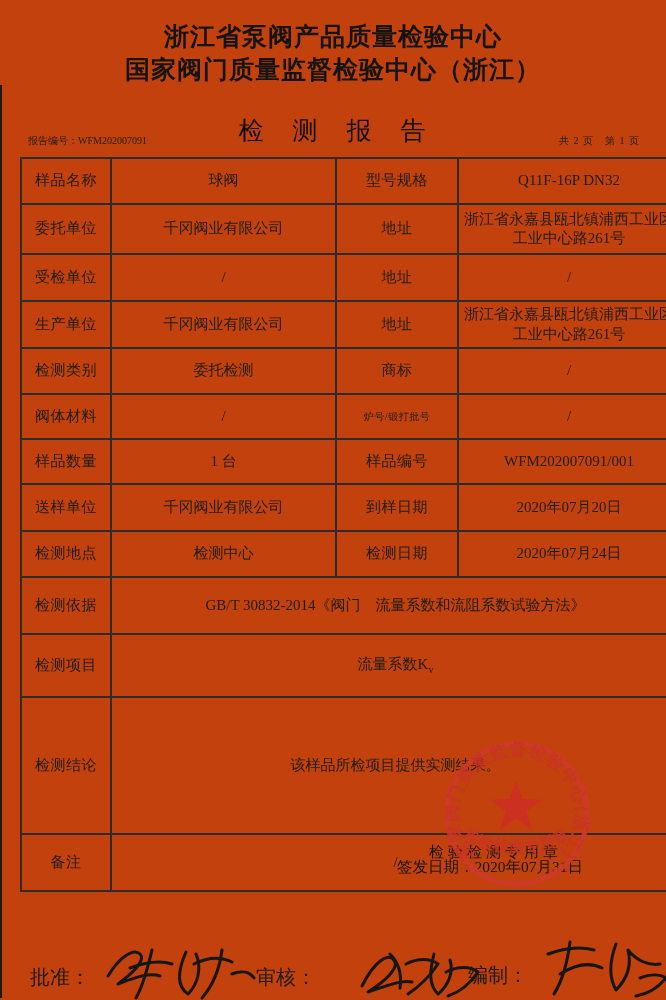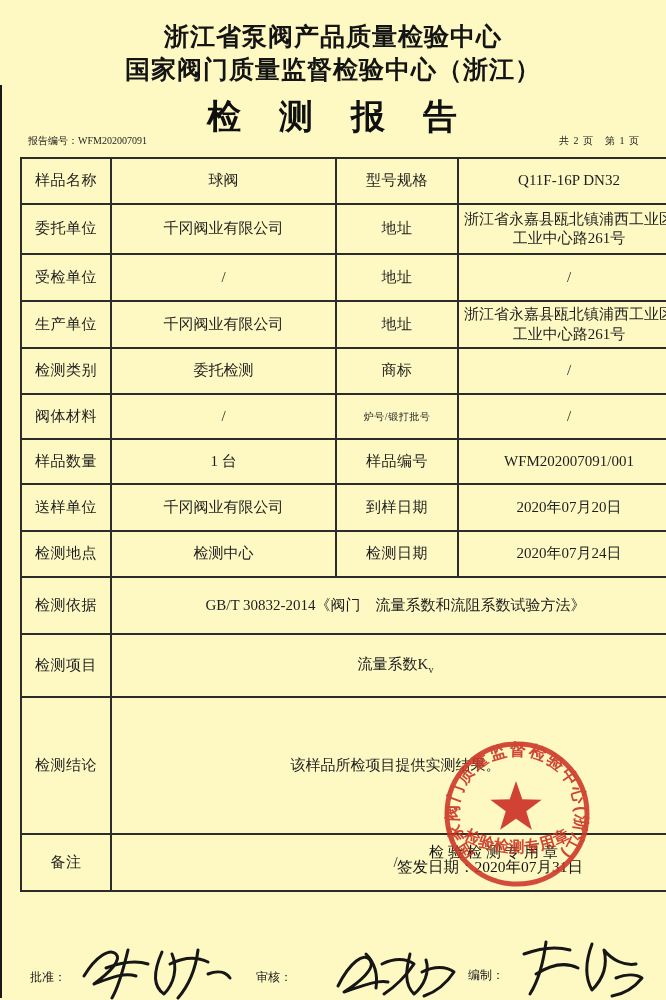--- a/index.html
+++ b/index.html
@@ -1,31 +1,31 @@
 <!DOCTYPE html>
 <html><head>
 <meta charset="utf-8">
 <style>
   html,body{margin:0;padding:0;background:#ffffff;}
   .page{
-    position:relative;width:666px;height:1000px;background:#fef9c3;overflow:hidden;
+    position:relative;width:666px;height:1000px;background:#c2410c;overflow:hidden;
     font-family:"Liberation Serif","DejaVu Serif",serif;color:#1c1c1c;
   }
   
   .edge-line{position:absolute;left:0;top:85px;width:2px;height:913px;background:#1a1a1a;}
 
   
   .doc-header{position:absolute;top:20px;left:0;width:666px;text-align:center;}
   .org-title{
     font-family:"Liberation Sans","DejaVu Sans",sans-serif;
     font-weight:bold;font-size:25px;line-height:33px;letter-spacing:1px;margin:0;color:#141414;
   }
   .report-title{
     font-family:"Liberation Sans","DejaVu Sans",sans-serif;
-    font-weight:bold;font-size:34px;letter-spacing:2px;margin-top:8px;color:#101010;
+    font-weight:normal;font-size:25px;letter-spacing:2px;margin-top:28px;color:#101010;
   }
   .report-meta{
     position:absolute;top:134px;left:28px;width:612px;
     display:flex;justify-content:space-between;align-items:flex-end;
     font-size:10px;color:#222;
   }
   .report-meta .right{letter-spacing:1px;}
 
   
   table.report-table{
@@ -52,21 +52,21 @@
   .issue-date{
     position:absolute;left:397px;top:857px;z-index:2;
     font-size:15.5px;color:#161616;white-space:nowrap;
   }
   svg.stamp{position:absolute;left:439px;top:736px;z-index:5;opacity:0.9;}
   svg.stamp .ring-text{font-family:"Liberation Sans","DejaVu Sans",sans-serif;font-weight:bold;}
 
   
   .signatures{position:absolute;left:0;top:934px;width:666px;height:66px;}
   .sig-group{position:absolute;display:flex;align-items:center;}
-  .sig-label{font-size:12px;color:#1a1a1a;white-space:nowrap;}
+  .sig-label{font-size:20px;color:#1a1a1a;white-space:nowrap;}
   .sig-svg{display:block;}
   .sig-svg path{fill:none;stroke:#161616;stroke-width:3;stroke-linecap:round;stroke-linejoin:round;}
 </style>
 </head>
 <body>
 
 <div class="page">
   <div class="edge-line"></div>
 
   <div class="doc-header">

